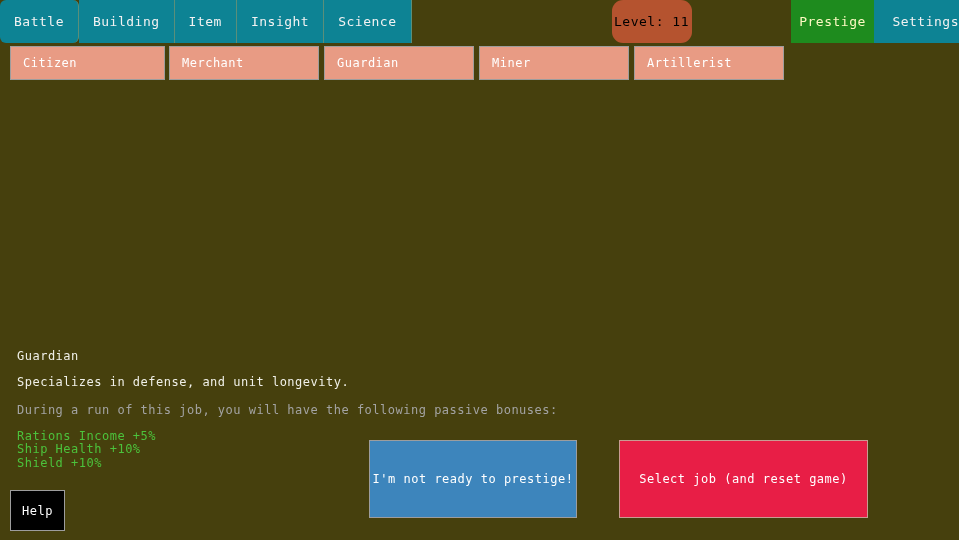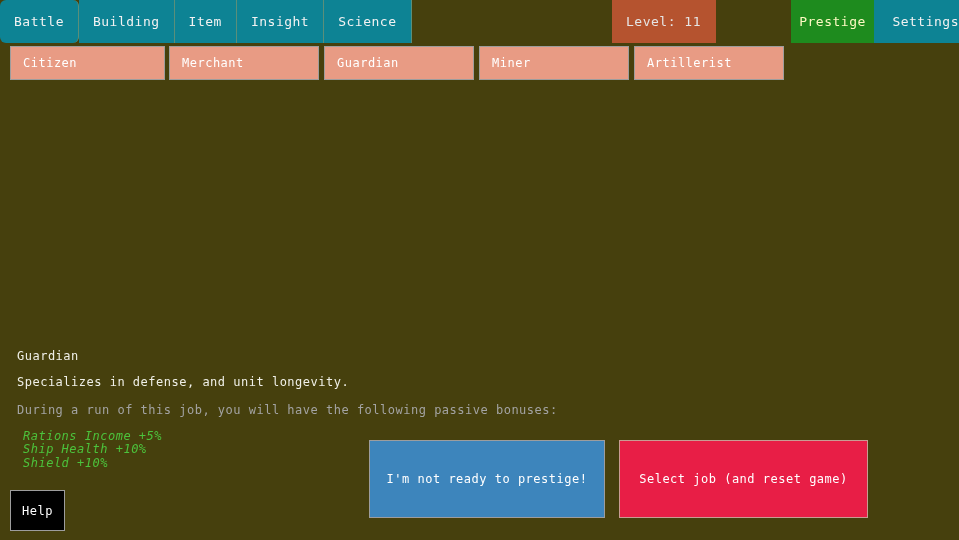--- a/index.html
+++ b/index.html
@@ -41,29 +41,30 @@
   }
   .nav-tab:first-child { border-left: 0; border-radius: 6px; }
 
   #nav-spacer-left {
     flex: 0 0 auto;
     width: 200px;
     background: transparent;
   }
   #level-badge {
     background: #b5532f;
-    color: #e5e5e5;
-    font-size: 13px;
-    display: flex;
-    align-items: center;
-    justify-content: center;
-    width: 104px;
-    box-sizing: border-box;
-    letter-spacing: 0.5px;
-    white-space: nowrap;
+    color: #000000;
+    font-size: 13px;
+    display: flex;
+    align-items: center;
+    justify-content: center;
+    width: 80px;
+    box-sizing: border-box;
+    letter-spacing: 0.5px;
+    white-space: nowrap;
+    border-radius: 11px;
   }
   #nav-spacer-right {
     flex: 1 1 auto;
     background: transparent;
   }
   #prestige-tab {
     background: #1e8b1e;
     color: #fef9c3;
     font-size: 13px;
     display: flex;
@@ -141,23 +142,22 @@
   #bonus-intro {
     color: #a3a3a3;
     font-size: 12px;
     letter-spacing: 0.5px;
     line-height: 1;
     margin-bottom: 14px;
     white-space: nowrap;
   }
   #bonus-list {
     list-style: none;
-    margin: 6px;
+    margin: 0;
     padding: 0;
-    font-style: italic;
   }
   #bonus-list li {
     color: #4cc23c;
     font-size: 12px;
     letter-spacing: 0.5px;
     line-height: 13.3px;
     white-space: nowrap;
   }
 
   
@@ -170,21 +170,21 @@
     display: flex;
     align-items: center;
     justify-content: center;
     letter-spacing: 0.5px;
     cursor: pointer;
     white-space: nowrap;
   }
   #decline-prestige-button {
     left: 369px;
     top: 440px;
-    width: 236px;
+    width: 208px;
     background: #3d85bc;
     border: 1px solid #9d9d9d;
   }
   #select-job-button {
     left: 619px;
     top: 440px;
     width: 249px;
     background: #e81e46;
     border: 1px solid #c99c93;
   }

